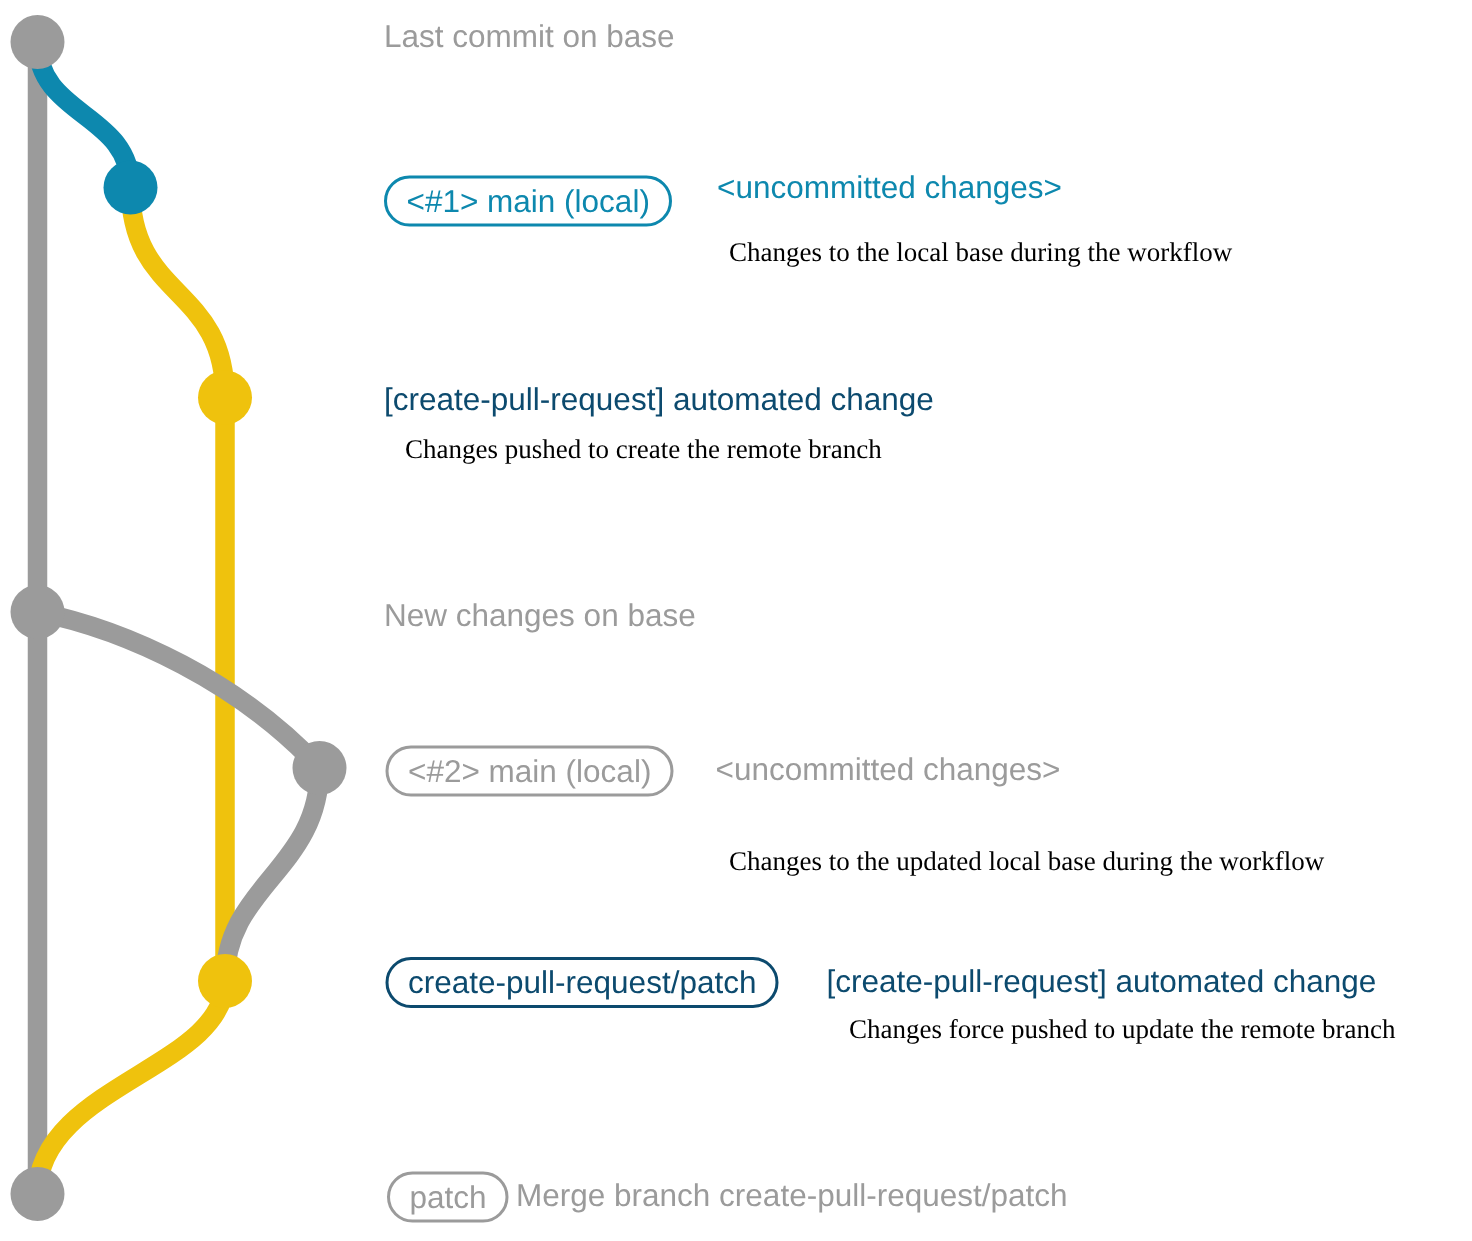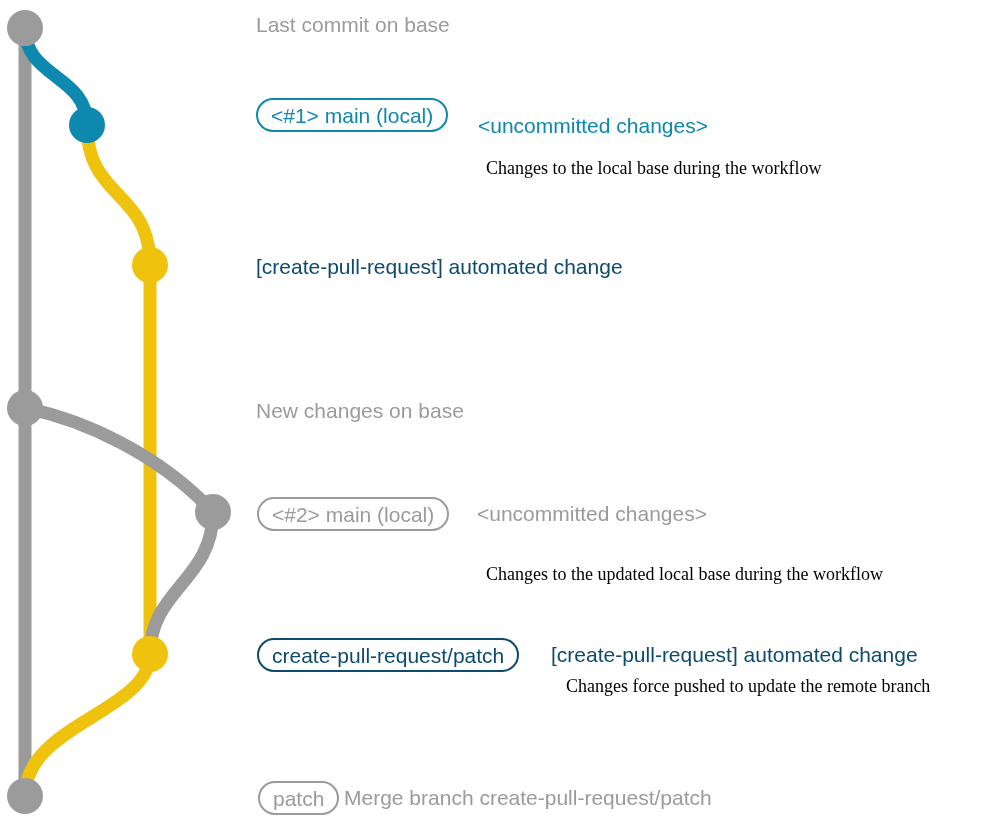--- a/index.html
+++ b/index.html
@@ -91,25 +91,26 @@
     <circle cx="87" cy="125" r="18" fill="#0d88ae"></circle>
     <circle cx="150" cy="265" r="18" fill="#efc20d"></circle>
     <circle cx="25" cy="408" r="18" fill="#9b9b9b"></circle>
     <circle cx="213" cy="512" r="18" fill="#9b9b9b"></circle>
     <circle cx="150" cy="654" r="18" fill="#efc20d"></circle>
     <circle cx="25" cy="796" r="18" fill="#9b9b9b"></circle>
   </svg>
 
   <div class="subject c-gray" style="left:256px; top:14px;">Last commit on base</div>
 
-  <div class="pill c-blue" style="left:256px; top:98px;text-align:center;">&lt;#1&gt; main (local)</div>
+  <div class="pill c-blue" style="left:256px; top:117px;text-align:center;">&lt;#1&gt; main (local)</div>
   <div class="subject c-blue" style="left:478px; top:115px;">&lt;uncommitted changes&gt;</div>
   <div class="detail" style="left:486px; top:159px;">Changes to the local base during the workflow</div>
 
   <div class="subject c-gold" style="left:256px; top:256px;">[create-pull-request] automated change</div>
+  <div class="detail" style="left:270px; top:290px;">Changes pushed to create the remote branch</div>
 
   <div class="subject c-gray" style="left:256px; top:400px;">New changes on base</div>
 
   <div class="pill c-gray" style="left:257px; top:497px;">&lt;#2&gt; main (local)</div>
   <div class="subject c-gray" style="left:477px; top:503px;">&lt;uncommitted changes&gt;</div>
   <div class="detail" style="left:486px; top:565px;">Changes to the updated local base during the workflow</div>
 
   <div class="pill c-gold" style="left:257px; top:638px;">create-pull-request/patch</div>
   <div class="subject c-gold" style="left:551px; top:644px;">[create-pull-request] automated change</div>
   <div class="detail" style="left:566px; top:677px;">Changes force pushed to update the remote branch</div>

